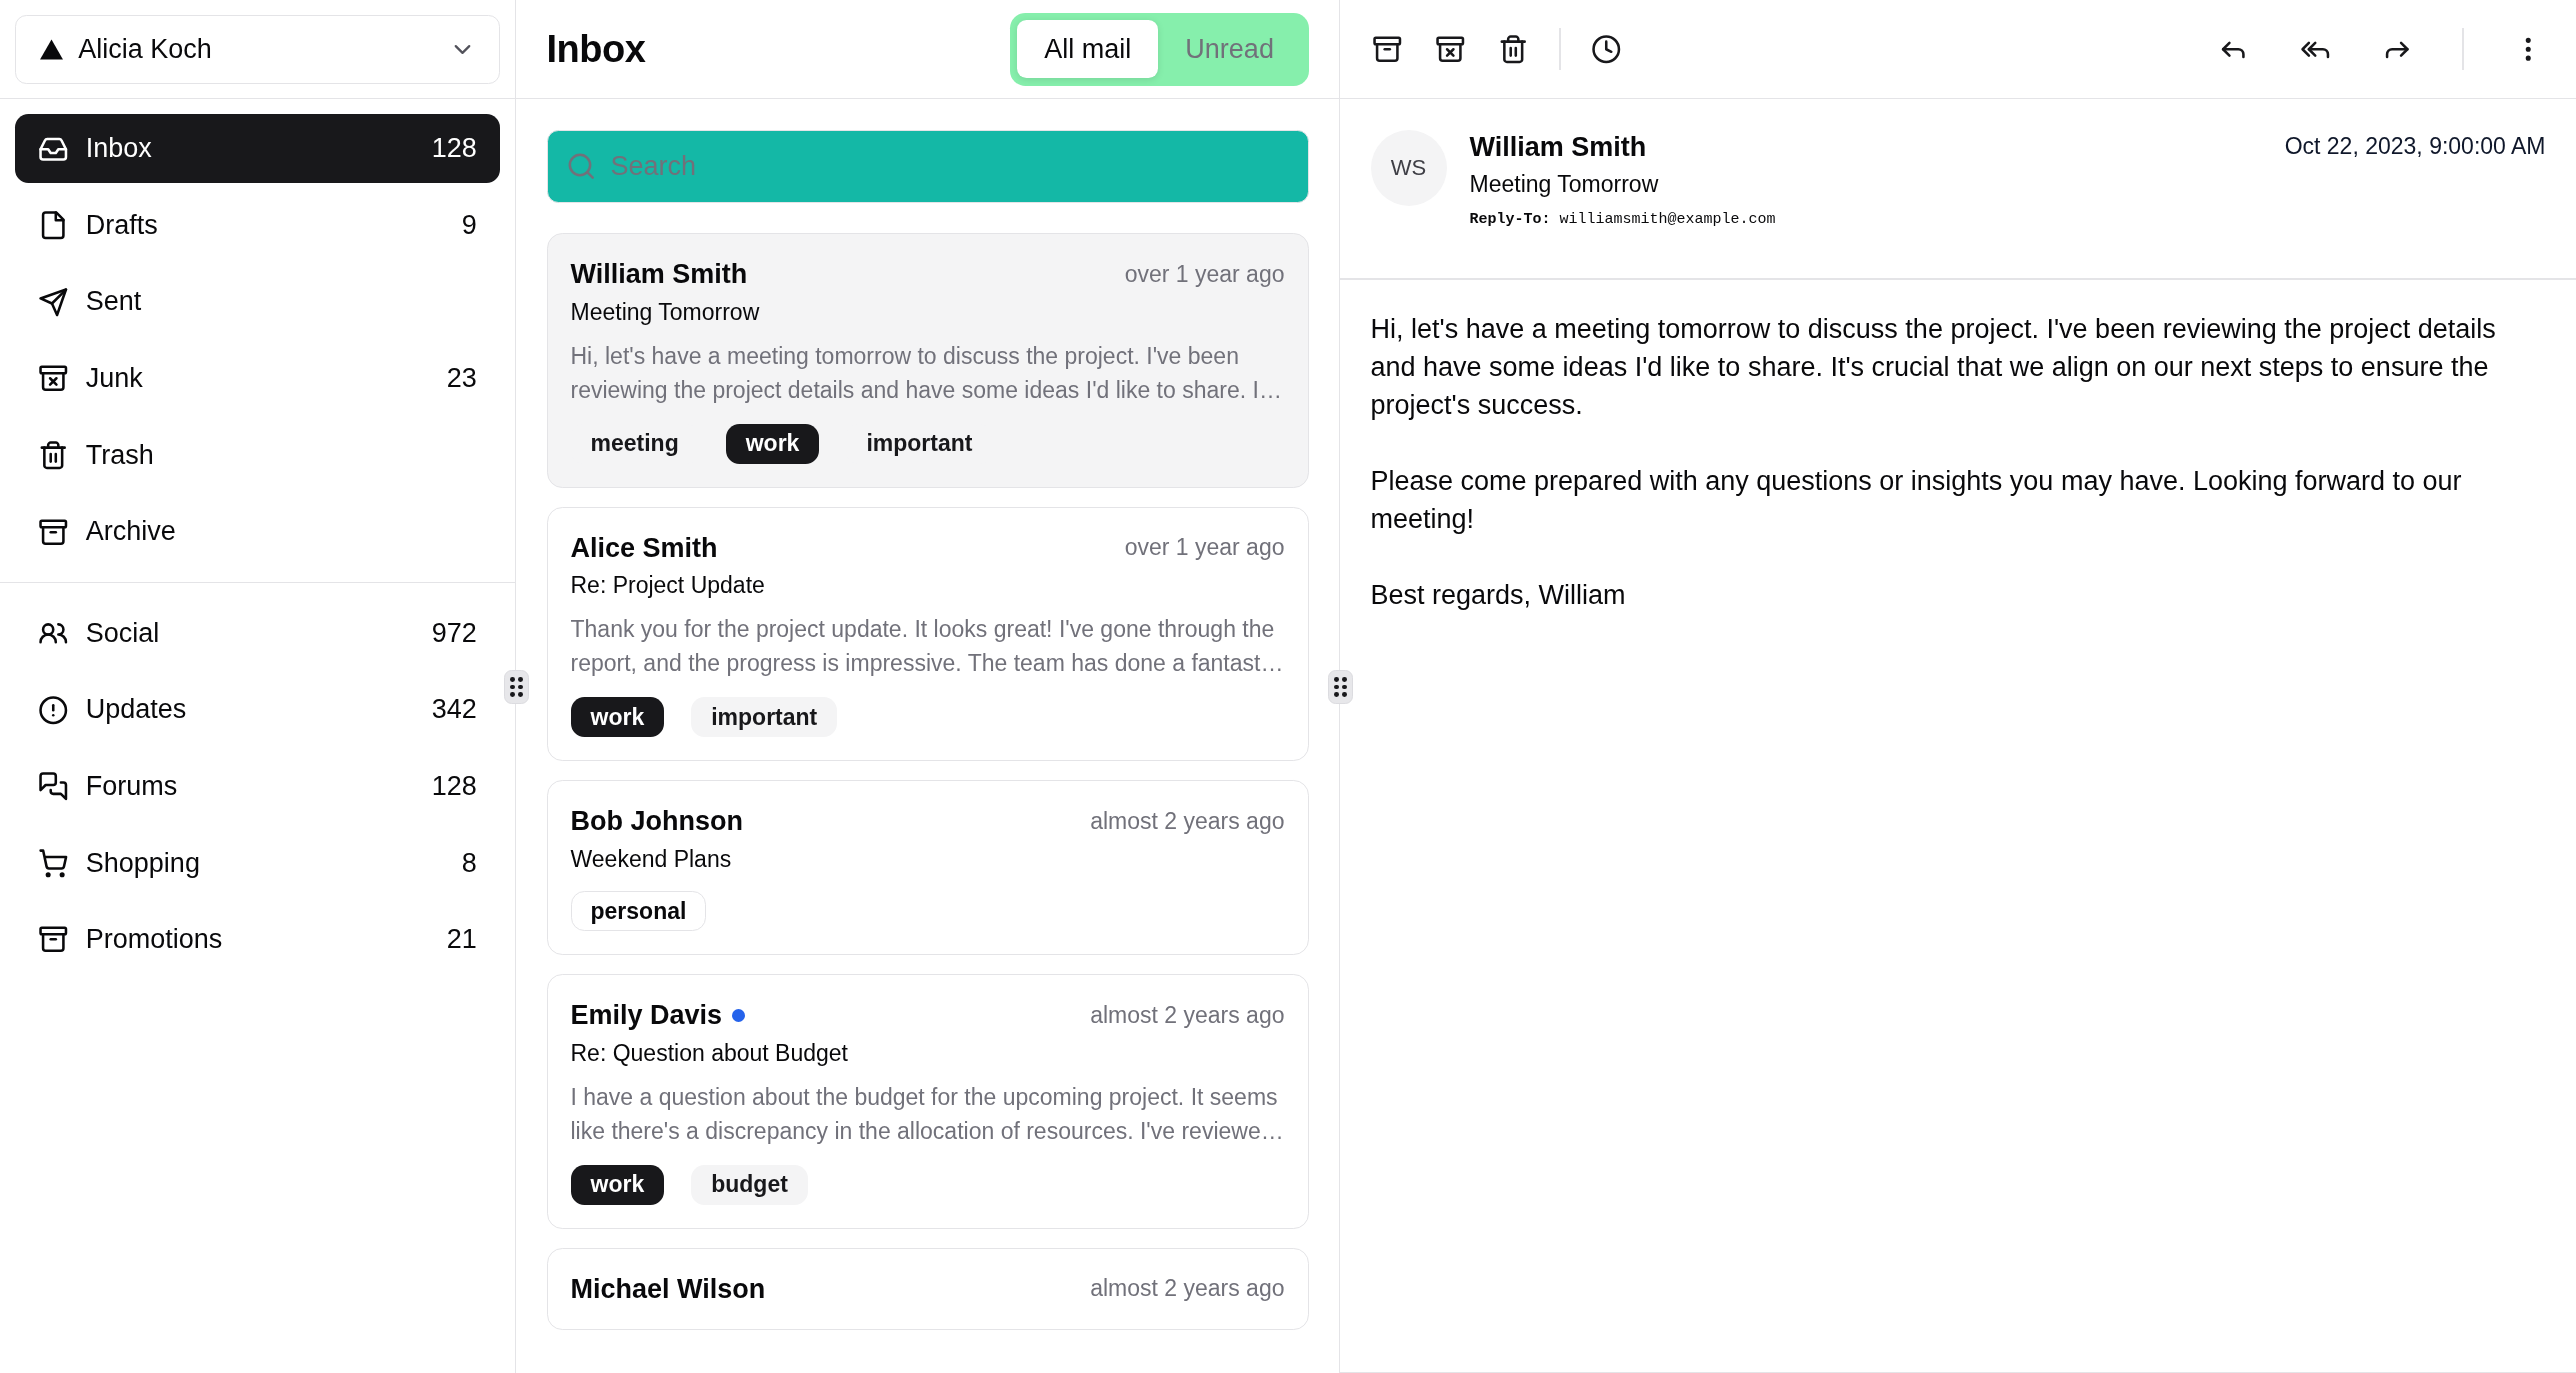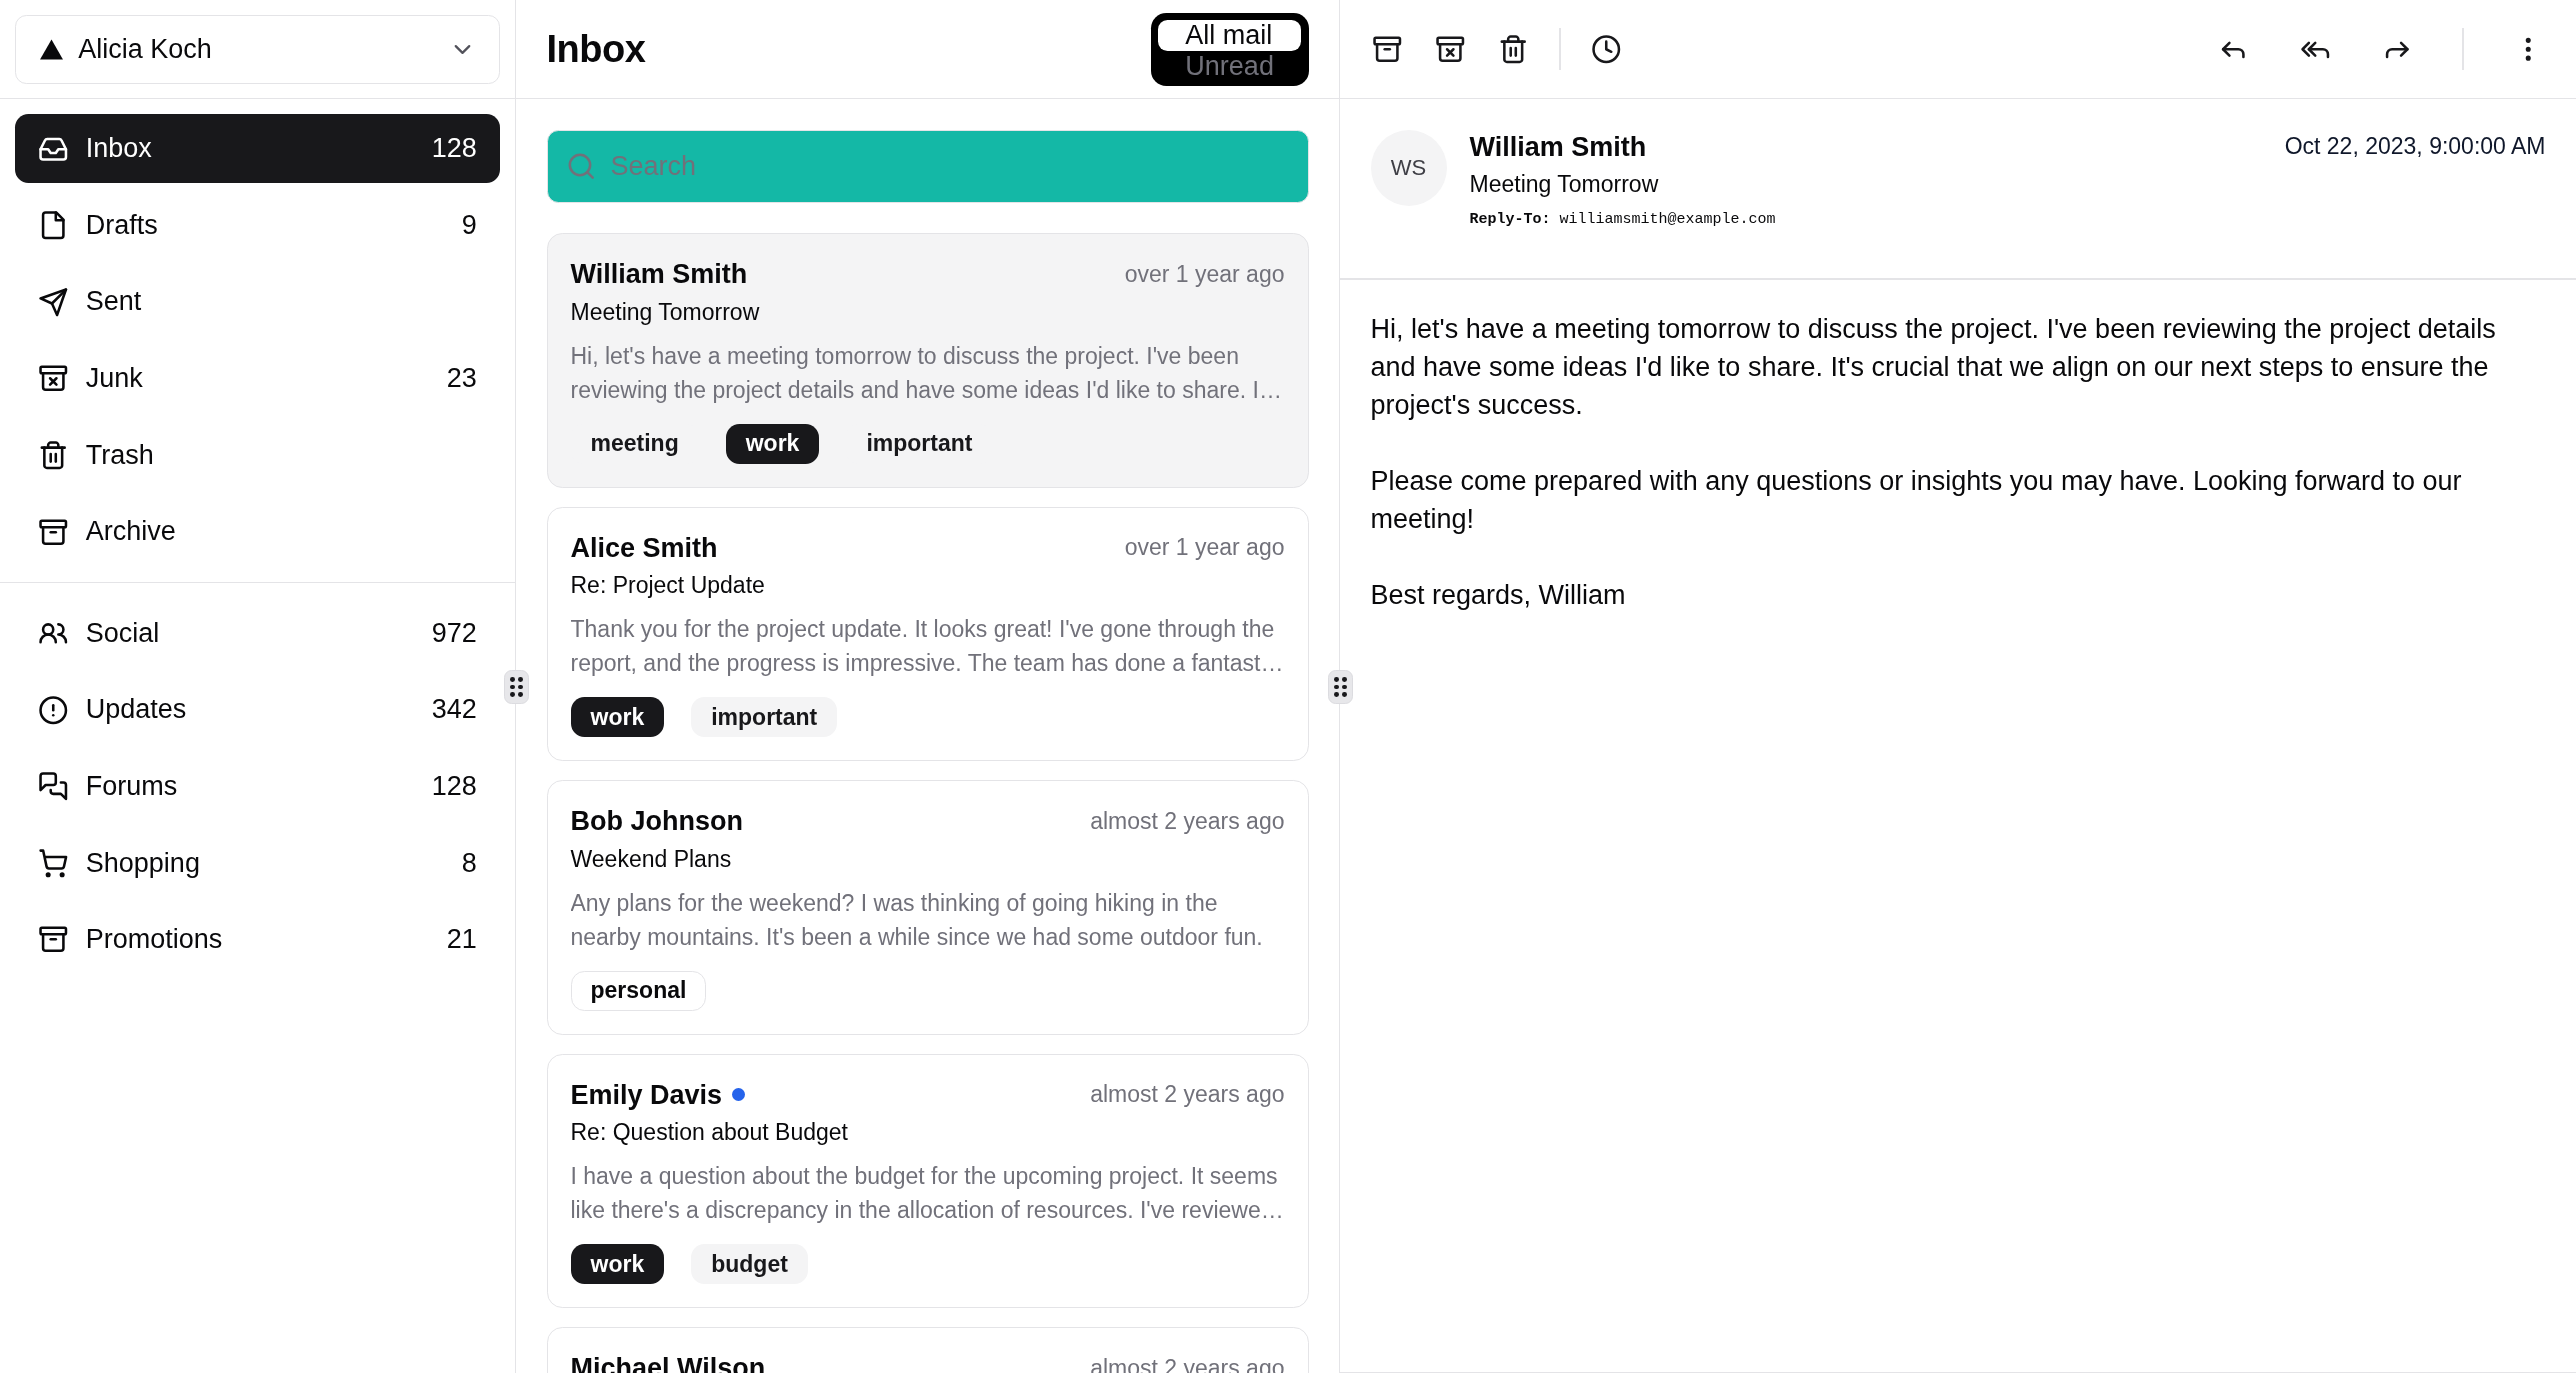--- a/index.html
+++ b/index.html
@@ -30,21 +30,21 @@
   }
   .nav-item svg { width:30.5px; height:30.5px; flex:none; }
   .nav-item .count { margin-left:auto; font-weight:400; }
   .nav-item.active { background:#18181b; color:#fff; }
   .sidebar-divider { height:1.9px; background:#e4e4e7; flex:none; }
 
   
   .list-panel { flex:0 0 824px; border-right:1.9px solid #e4e4e7; display:flex; flex-direction:column; overflow:hidden; }
   .list-header { height:99px; flex:none; border-bottom:1.9px solid #e4e4e7; display:flex; align-items:center; padding:0 30.5px; }
   .list-header h1 { font-size:38px; font-weight:700; letter-spacing:-0.5px; }
-  .tabs { margin-left:auto; height:73px; background:#000000; border-radius:15.3px; padding:7.6px; display:flex; align-items:stretch;flex-direction:column; }
+  .tabs { margin-left:auto; height:73px; background:#86efac; border-radius:15.3px; padding:7.6px; display:flex; align-items:stretch; }
   .tab {
     border:none; background:transparent; border-radius:9.5px; padding:0 27px;
     font-family:inherit; font-size:27px; font-weight:500; color:#71717a; cursor:pointer;
     display:flex; align-items:center;
   }
   .tab.active { background:#fff; color:#09090b; box-shadow:0 1.9px 7.6px rgba(0,0,0,.10); }
 
   .search-wrap { padding:30.5px; flex:none; }
   .search-box { position:relative; }
   .search-box svg { position:absolute; left:19px; top:21px; width:30.5px; height:30.5px; color:#71717a; }
@@ -303,21 +303,20 @@
             <span class="badge default">work</span>
             <span class="badge secondary">important</span>
           </div>
         </article>
         <article class="card">
           <div class="row1">
             <span class="sender">Bob Johnson</span>
             <span class="time">almost 2 years ago</span>
           </div>
           <div class="subject">Weekend Plans</div>
-          <div class="snippet">Any plans for the weekend? I was thinking of going hiking in the nearby mountains. It's been a while since we had some outdoor fun.</div>
           <div class="tags">
             <span class="badge outline">personal</span>
           </div>
         </article>
         <article class="card">
           <div class="row1">
             <span class="sender">Emily Davis</span>
             <span class="dot"></span>
             <span class="time">almost 2 years ago</span>
           </div>

